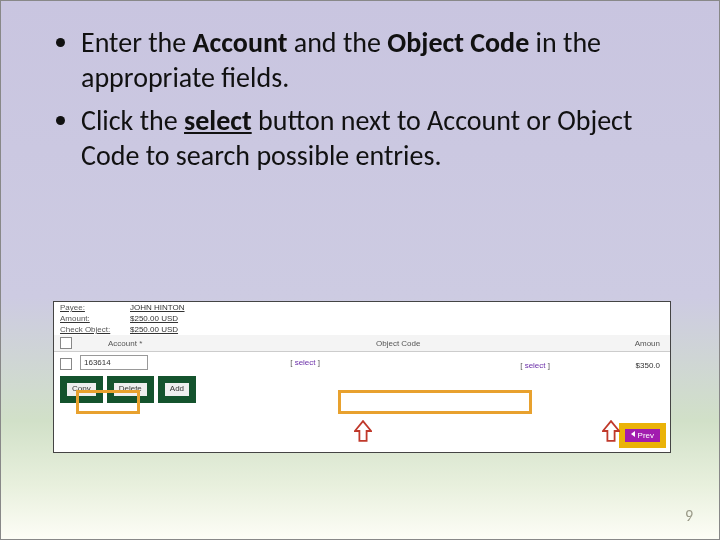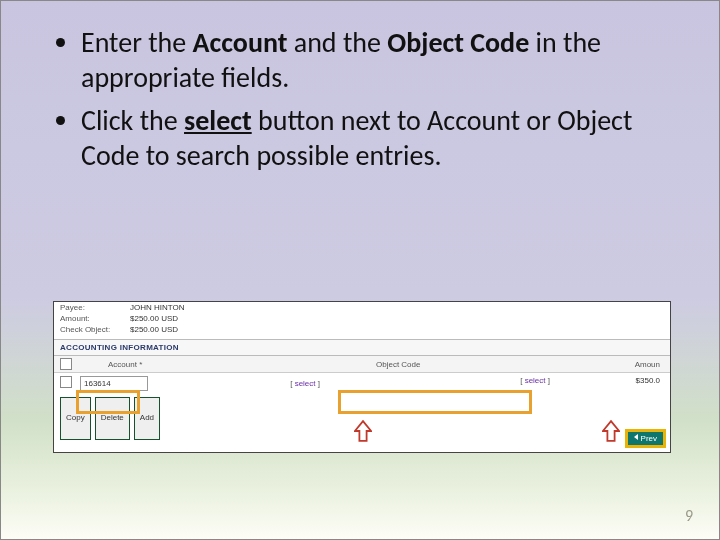--- a/index.html
+++ b/index.html
@@ -57,21 +57,21 @@
     position: relative;
     width: 100%;
     height: 150px;
     background: #fff;
     border: 1px solid #444;
     font-family: Verdana, Arial, sans-serif;
     font-size: 8px;
     color: #333;
     overflow: hidden;
   }
-  .info-row { display: flex; padding: 1px 6px; }
+  .info-row { display: flex; padding: 1px 6px; text-decoration: underline; }
   .info-label { width: 70px; color: #555; }
   .info-value { color: #333; }
   .section-bar {
     margin-top: 4px;
     padding: 3px 6px;
     border-top: 1px solid #bbb;
     border-bottom: 1px solid #bbb;
     font-weight: 700;
     color: #2a3a6a;
     letter-spacing: 0.3px;
@@ -81,21 +81,21 @@
     display: flex;
     align-items: center;
     background: #f4f4f4;
     border-bottom: 1px solid #ccc;
     padding: 2px 6px;
     color: #555;
     gap: 28px;
   }
   .grid-row {
     display: flex;
-    align-items: flex-start;
+    align-items: flex-end;
     padding: 3px 6px;
   }
   .col-chk { width: 20px; }
   .col-acct { width: 240px; display: flex; align-items: center; gap: 6px; }
   .col-obj { width: 230px; display: flex; align-items: center; gap: 6px; }
   .col-amt { flex: 1; text-align: right; padding-right: 4px; }
   .chk {
     width: 10px; height: 10px;
     border: 1px solid #888;
     background: #fff;
@@ -115,34 +115,34 @@
     cursor: pointer;
   }
   .link-select::before { content: "[ "; color: #555; }
   .link-select::after  { content: " ]"; color: #555; }
   .btn-row {
     display: flex;
     gap: 4px;
     padding: 3px 6px 0 6px;
   }
   .mini-btn {
-    border: 1px solid #14532d;
+    border: 7px solid #14532d;
     background: #efefef;
-    padding: 14px 5px;
+    padding: 0 5px;
     line-height: 12px;
     height: 13px;
     color: #333;
   }
   .nav-btn {
     position: absolute;
     right: 4px;
     bottom: 4px;
-    background: #0f766e;
+    background: #a21caf;
     color: #fff;
-    border: 3px solid #eab308;
+    border: 6px solid #eab308;
     font-size: 8px;
     padding: 2px 6px;
   }
   .nav-btn .tri {
     display: inline-block;
     width: 0; height: 0;
     border-top: 3px solid transparent;
     border-bottom: 3px solid transparent;
     border-right: 4px solid #fff;
     margin-right: 3px;
@@ -202,21 +202,20 @@
       </div>
       <div class="info-row">
         <div class="info-label">Amount:</div>
         <div class="info-value">$250.00 USD</div>
       </div>
       <div class="info-row">
         <div class="info-label">Check Object:</div>
         <div class="info-value">$250.00 USD</div>
       </div>
 
-      <div class="section-bar">ACCOUNTING INFORMATION</div>
 
       <div class="grid-head">
         <div class="col-chk">
             <div class="chk"></div>
           </div>
         <div class="col-acct">Account *</div>
         <div class="col-obj">Object Code</div>
         <div class="col-amt">Amoun</div>
       </div>
 

